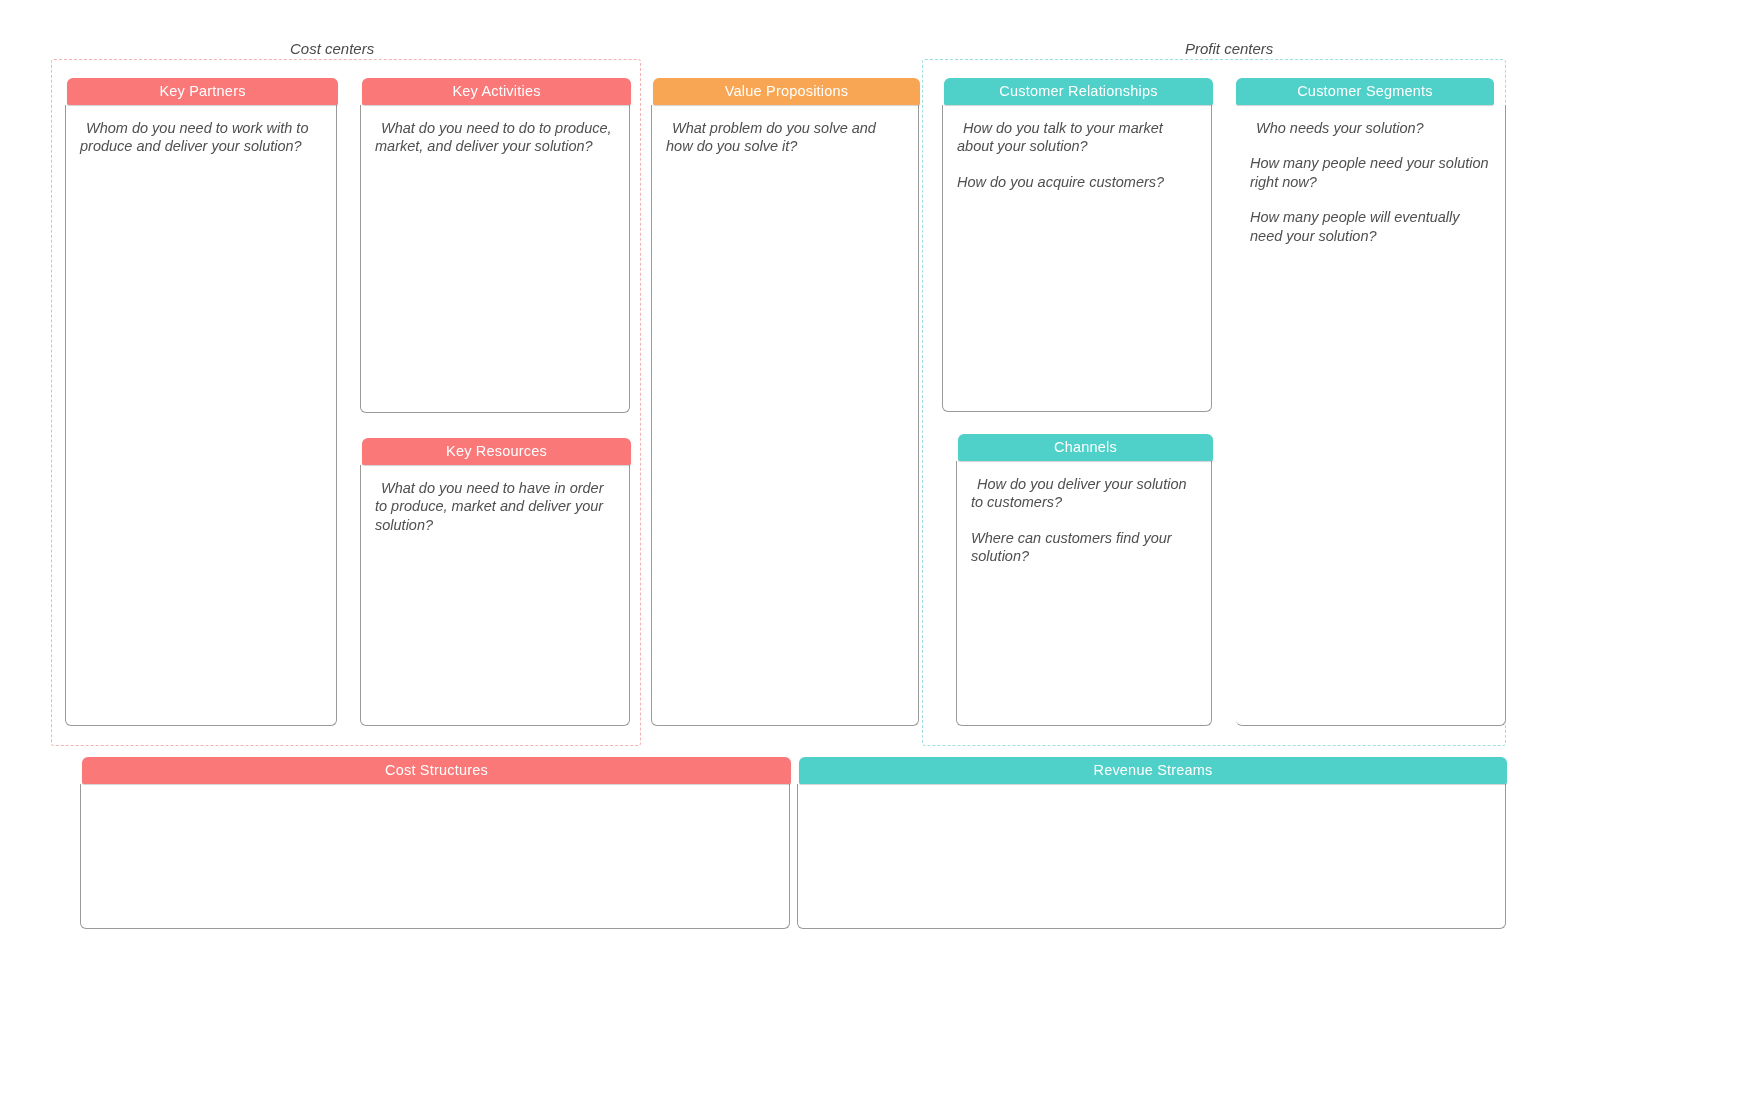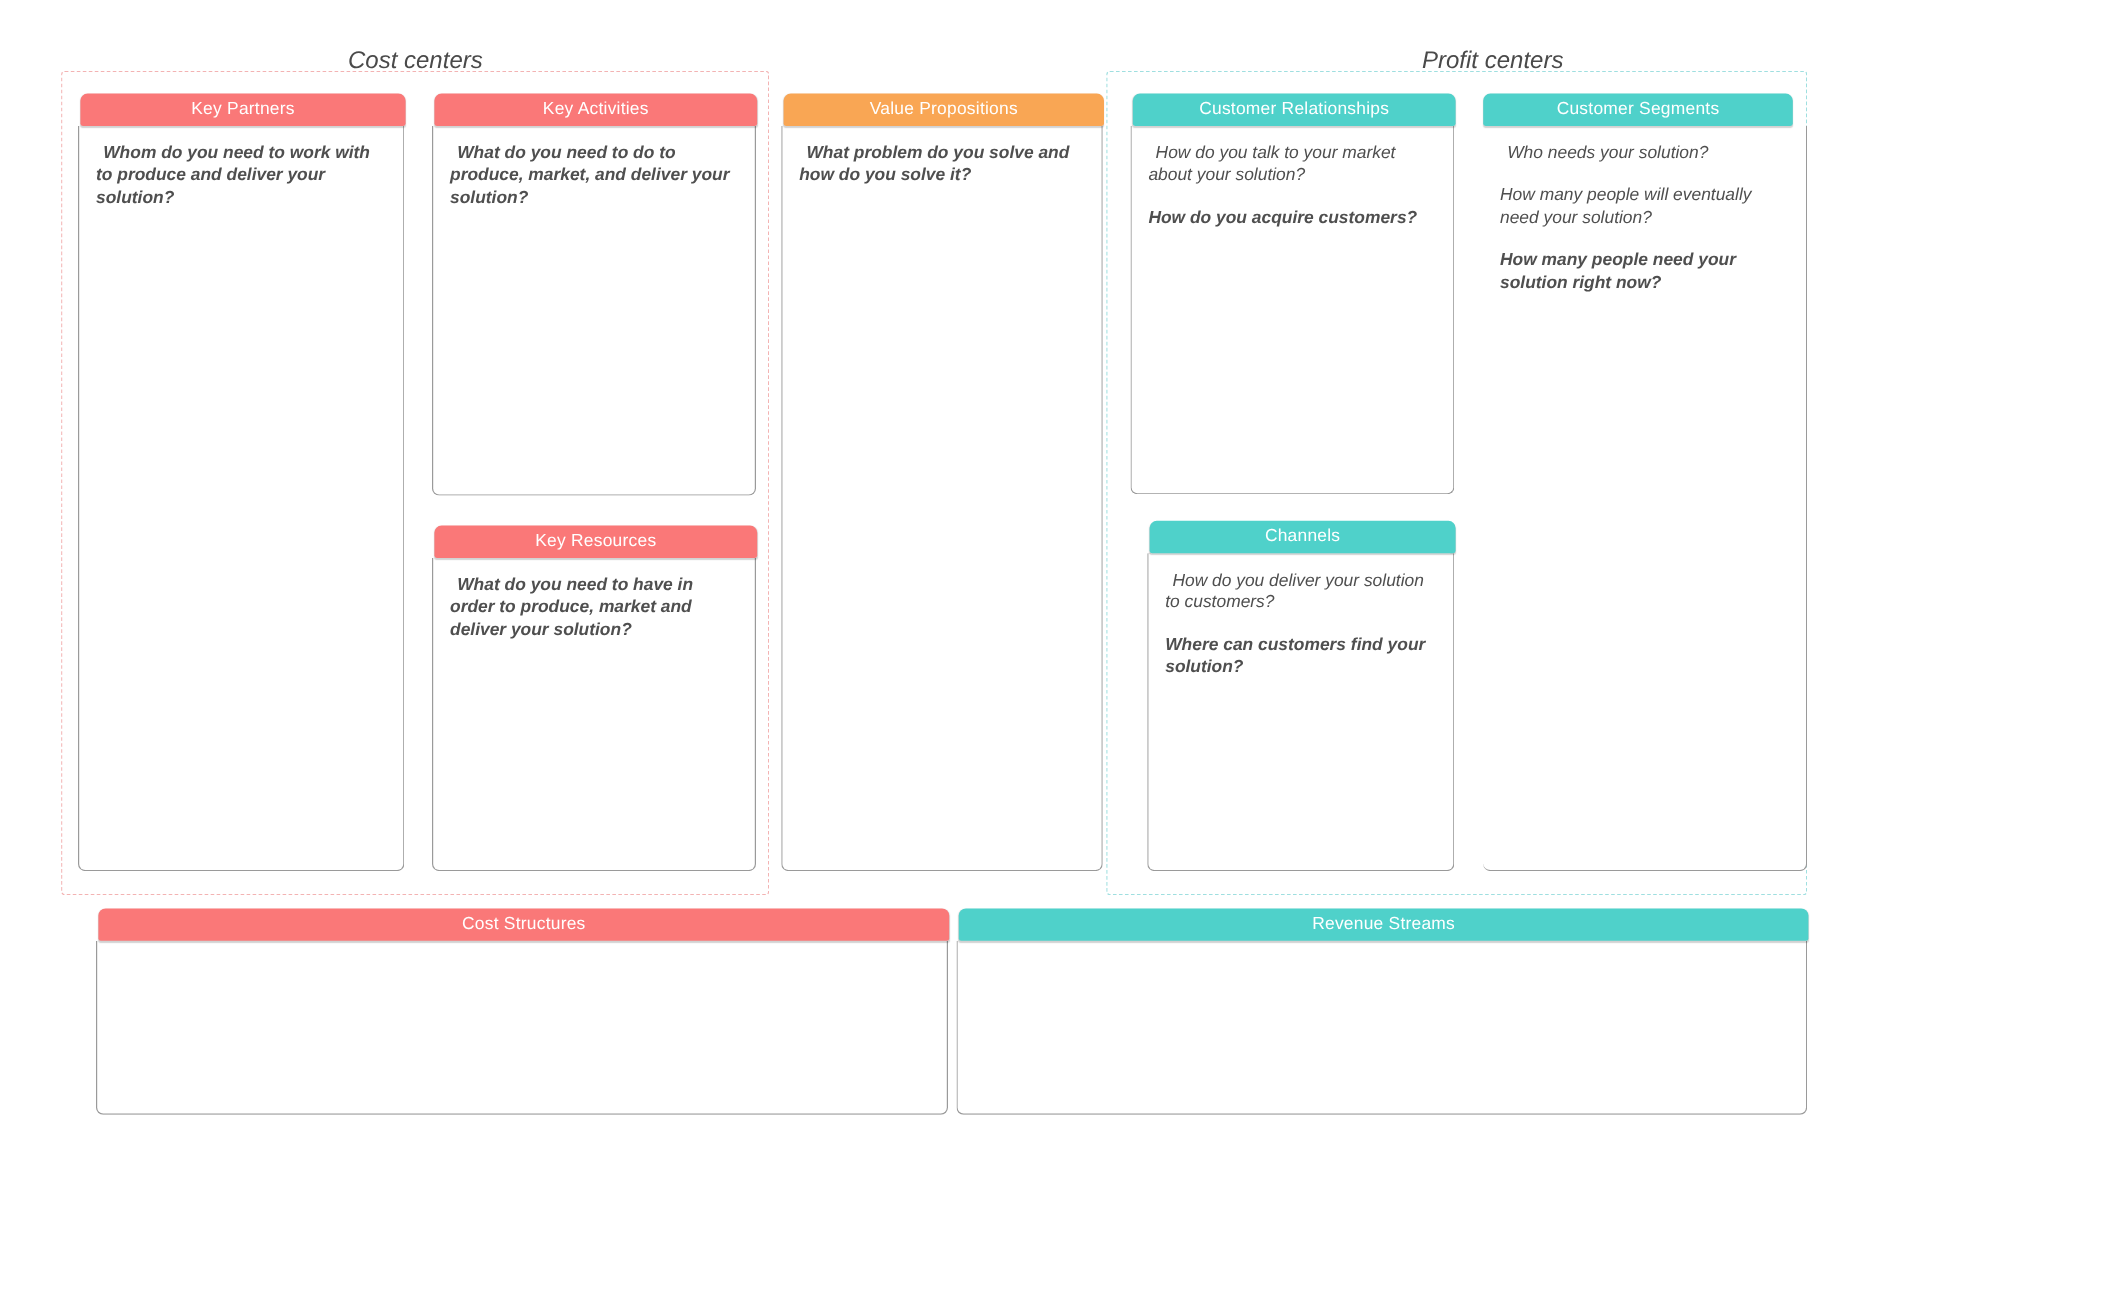--- a/index.html
+++ b/index.html
@@ -13,21 +13,21 @@
   .canvas {
     position: relative;
     width: 1751px;
     height: 1093px;
     background: #ffffff;
   }
 
   
   .region-label {
     position: absolute;
-    font-size: 20px;
+    font-size: 15px;
     font-style: italic;
     color: #4a4a4a;
     text-align: center;
     white-space: nowrap;
   }
   .region-box {
     position: absolute;
     border-width: 1px;
     border-style: dashed;
     border-radius: 3px;
@@ -66,21 +66,21 @@
     overflow: hidden;
   }
   .card-body p {
     margin: 0 0 17px 0;
     font-size: 14.5px;
     font-style: italic;
     line-height: 1.27;
     color: #4f4f4f;
   }
   .card-body p:first-child { text-indent: 6px; }
-  .card-body p:last-child { margin-bottom: 0; font-weight: bold; }
+  .card-body p:last-child { margin-bottom: 0; }
 
   
   .hdr-red    { background: #fa7878; }
   .hdr-orange { background: #f9a654; }
   .hdr-teal   { background: #4fd1ca; }
 
   
   .hdr-inset-left  { margin-left: 2px;  margin-right: -1px; }
   .hdr-full        { margin-left: 0;    margin-right: 12px; }
 
@@ -141,22 +141,22 @@
     <div class="card-body">
       <p>How do you deliver your solution to customers?</p>
       <p>Where can customers find your solution?</p>
     </div>
   </div>
 
   <div class="card" style="left:1236px; top:78px; width:270px; height:648px;">
     <div class="card-header hdr-teal hdr-full">Customer Segments</div>
     <div class="card-body body-noleft">
       <p>Who needs your solution?</p>
+      <p>How many people need your solution right now?</p>
       <p>How many people will eventually need your solution?</p>
-      <p>How many people need your solution right now?</p>
     </div>
   </div>
 
   <div class="card" style="left:65px; top:757px; width:710px; height:172px;margin-left:15px;">
     <div class="card-header hdr-red hdr-inset-left">Cost Structures</div>
     <div class="card-body"></div>
   </div>
 
   <div class="card" style="left:797px; top:757px; width:709px; height:172px;">
     <div class="card-header hdr-teal hdr-inset-left">Revenue Streams</div>

